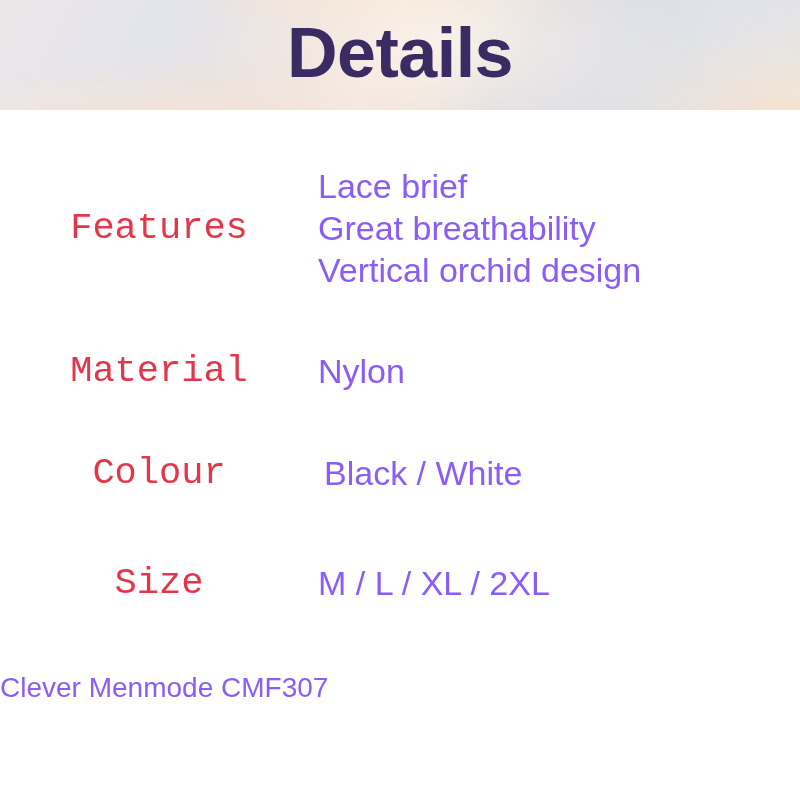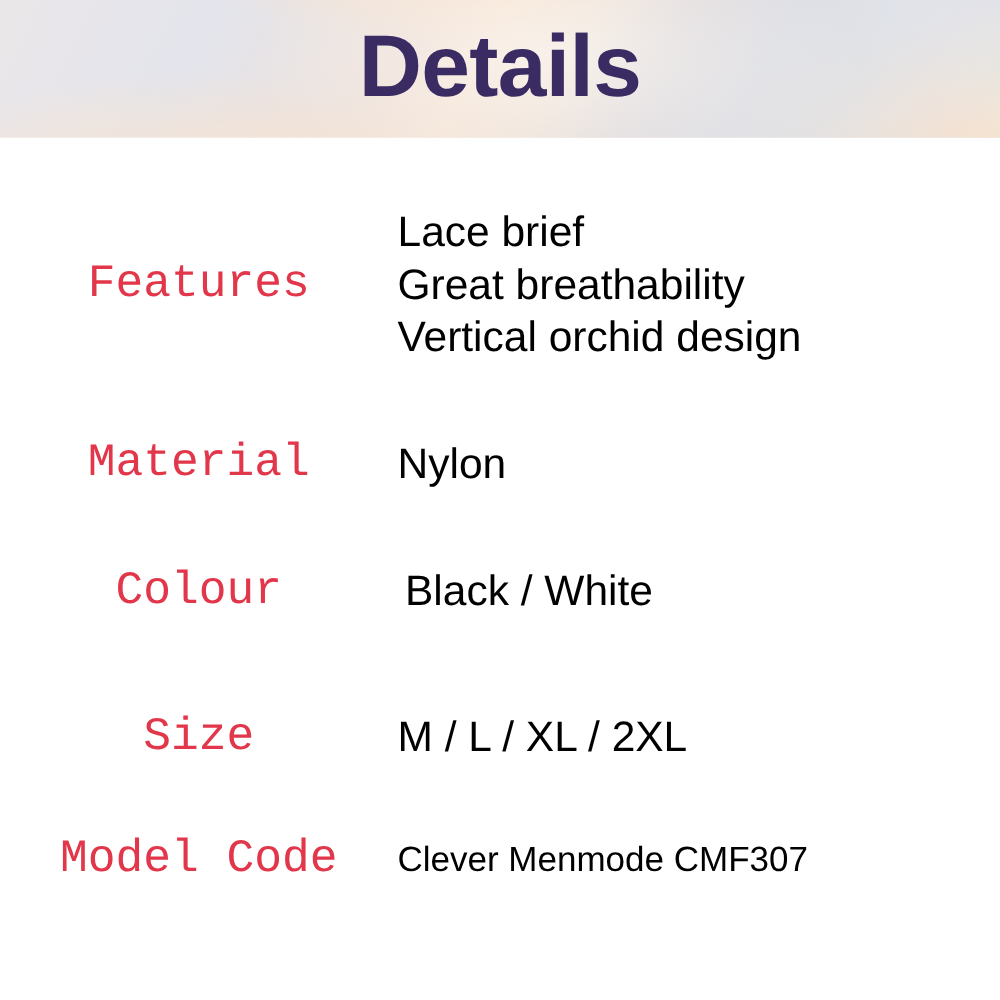--- a/index.html
+++ b/index.html
@@ -143,31 +143,31 @@
     color: #e2364a;
     font-size: 37px;
     line-height: 1.1;
     white-space: nowrap;
     font-family: Liberation Mono, monospace;
   }
 
   .spec-value {
     flex: 1 1 auto;
     text-align: left;
-    color: #000000;
+    color: #8b5cf6;
     font-size: 34px;
     line-height: 42px;
     white-space: pre-line;
   }
 
   
   #row-features   { top: 48px;  height: 140px; }
   #row-material   { top: 233px; height: 56px; }
   #row-colour     { top: 335px; height: 56px; }
-  #row-size       { top: 445px; height: 56px; align-items: flex-end; }
+  #row-size       { top: 445px; height: 56px; }
   #row-modelcode  { top: 550px; height: 56px; }
 
   
   #row-colour .spec-value { padding-left: 6px; }
   #row-modelcode .spec-value { font-size: 28px; }
   #row-modelcode .spec-label { font-size: 37px; }
 </style>
 </head>
 <body>
 
@@ -205,18 +205,17 @@
       <div class="spec-label">Colour</div>
       <div class="spec-value">Black / White</div>
     </div>
 
     <div class="spec-row" id="row-size">
       <div class="spec-label">Size</div>
       <div class="spec-value">M / L / XL / 2XL</div>
     </div>
 
     <div class="spec-row" id="row-modelcode">
-      <div class="spec-label">Model Code</div>
       <div class="spec-value">Clever Menmode CMF307</div>
     </div>
 
   </div>
 </div>
 
 </body></html>

